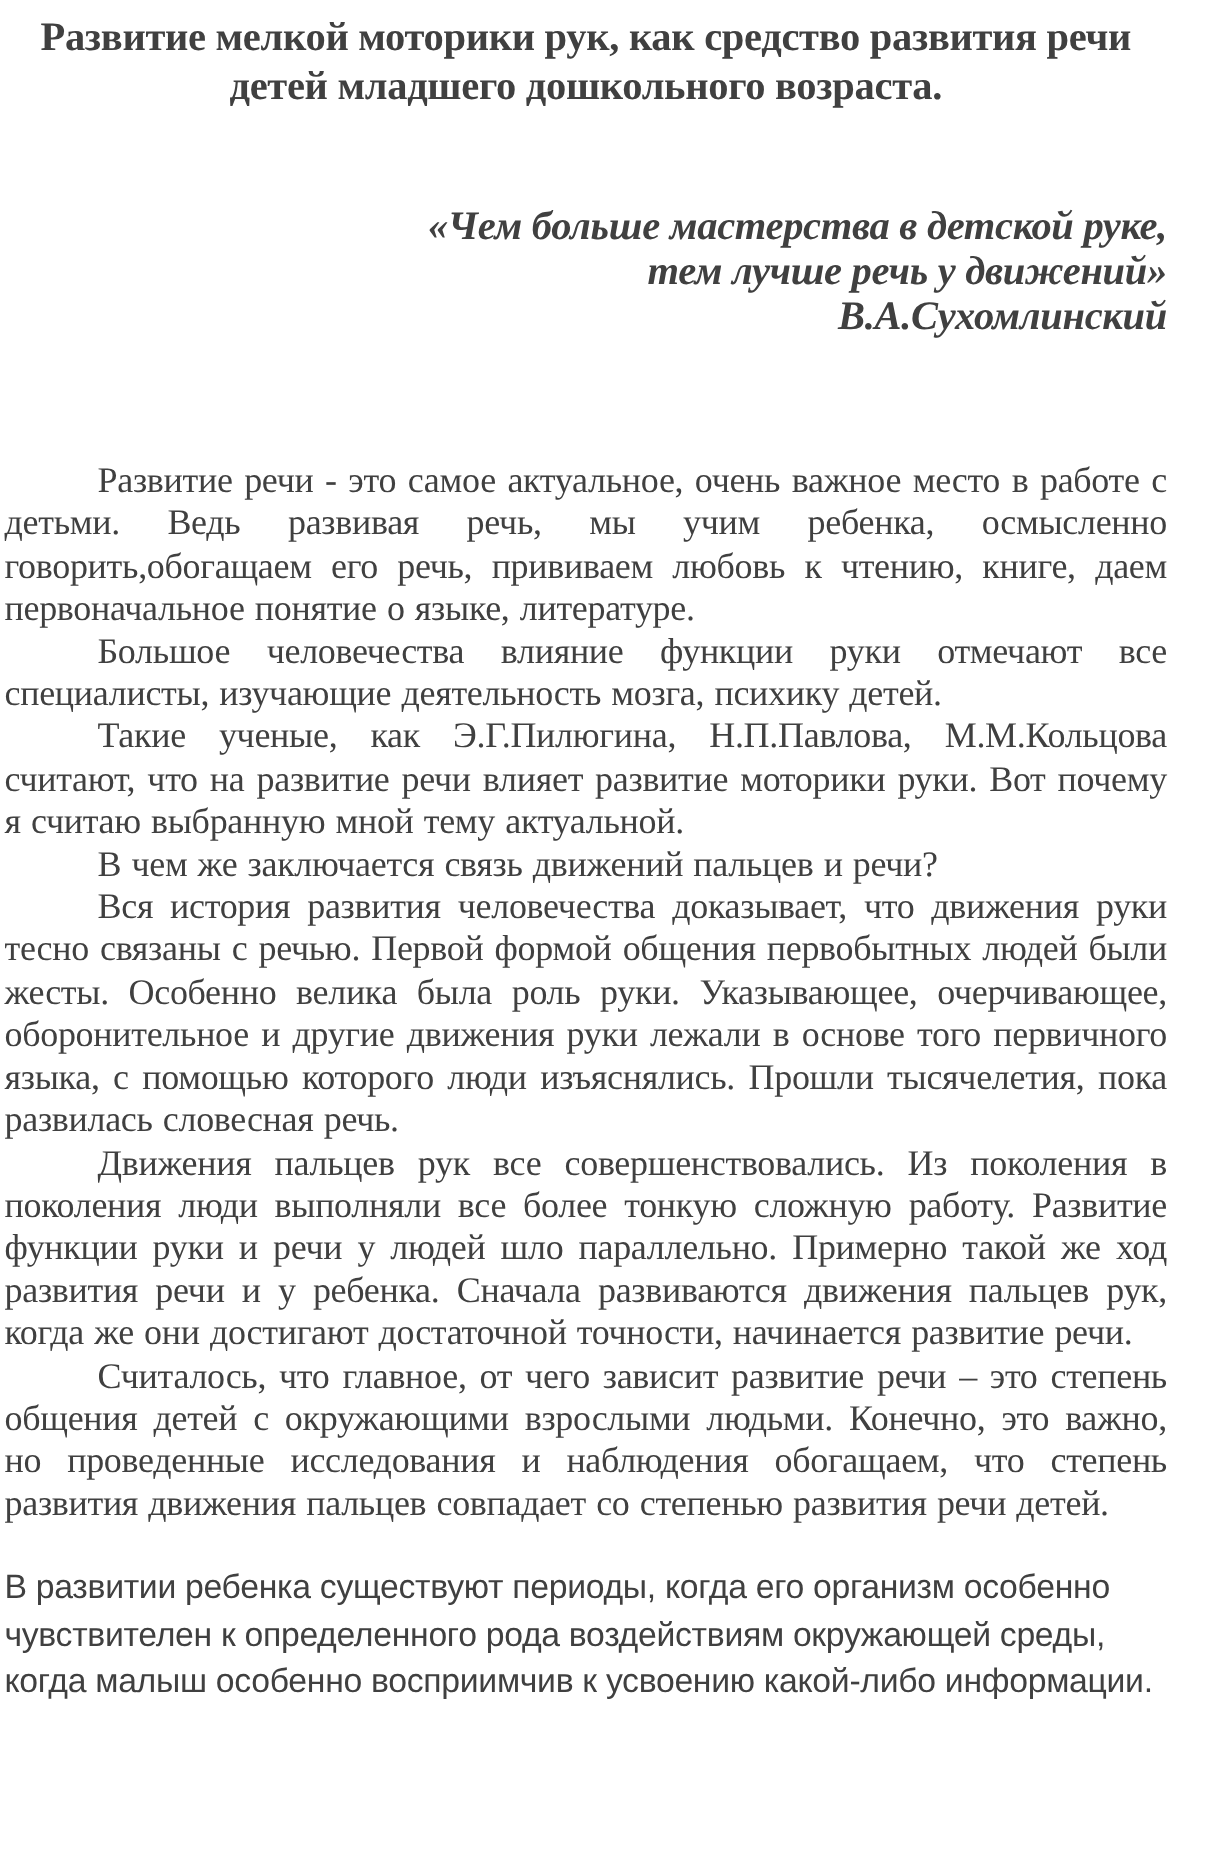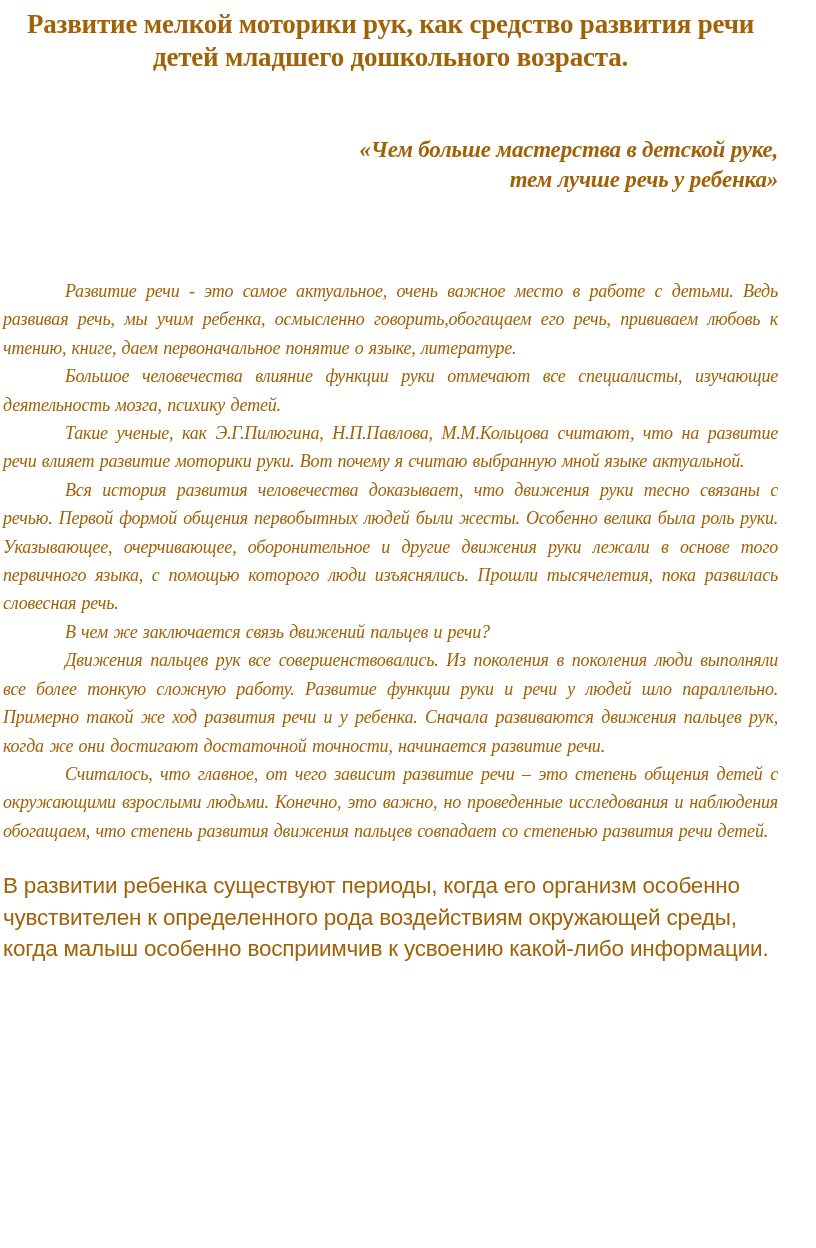--- a/index.html
+++ b/index.html
@@ -7,56 +7,55 @@
     padding: 0;
     background: #ffffff;
   }
   .page {
     position: relative;
     width: 780px;
     height: 1248px;
     box-sizing: border-box;
     padding: 8px 2px 0 3px;
     background: #ffffff;
-    color: #a16207;
+    color: #404040;
     font-family: "Liberation Serif", serif;
     overflow: hidden;
   }
   .doc-title {
     margin: 0;
     font-size: 27px;
     line-height: 33px;
     font-weight: bold;
     text-align: center;
     letter-spacing: -0.2px;
   }
   .doc-title .tline {
     display: block;
   }
   .epigraph {
     margin-top: 61px;
     text-align: right;
     font-weight: bold;
     font-style: italic;
-    font-size: 23px;
+    font-size: 27px;
     line-height: 30px;
     letter-spacing: -0.2px;
   }
   .body-text {
     margin-top: 82px;
   }
   .body-text p {
     margin: 0;
     text-indent: 62px;
     text-align: justify;
-    font-size: 18px;
+    font-size: 24px;
     line-height: 28.4px;
     letter-spacing: -0.2px;
     word-spacing: 1px;
-    font-style: italic;
   }
   .closing-paragraph {
     margin: 25px 0 0 0;
     font-family: "Liberation Sans", sans-serif;
     font-size: 22.5px;
     line-height: 31.5px;
     text-align: left;
     text-indent: 0;
     letter-spacing: -0.2px;
   }
@@ -66,28 +65,29 @@
 
 <div class="page">
 
   <h1 class="doc-title">
     <span class="tline">Развитие мелкой моторики рук, как средство развития речи</span>
     <span class="tline">детей младшего дошкольного возраста.</span>
   </h1>
 
   <div class="epigraph">
     <div>«Чем больше мастерства в детской руке,</div>
-    <div>тем лучше речь у ребенка»</div>
+    <div>тем лучше речь у движений»</div>
+    <div>В.А.Сухомлинский</div>
   </div>
 
   <div class="body-text">
       <p>Развитие речи - это самое актуальное, очень важное место в работе с детьми. Ведь развивая речь, мы учим ребенка, осмысленно говорить,обогащаем его речь, прививаем любовь к чтению, книге, даем первоначальное понятие о языке, литературе.</p>
       <p>Большое человечества влияние функции руки отмечают все специалисты, изучающие деятельность мозга, психику детей.</p>
-      <p>Такие ученые, как Э.Г.Пилюгина, Н.П.Павлова, М.М.Кольцова считают, что на развитие речи влияет развитие моторики руки. Вот почему я считаю выбранную мной языке актуальной.</p>
+      <p>Такие ученые, как Э.Г.Пилюгина, Н.П.Павлова, М.М.Кольцова считают, что на развитие речи влияет развитие моторики руки. Вот почему я считаю выбранную мной тему актуальной.</p>
+      <p>В чем же заключается связь движений пальцев и речи?</p>
       <p>Вся история развития человечества доказывает, что движения руки тесно связаны с речью. Первой формой общения первобытных людей были жесты. Особенно велика была роль руки. Указывающее, очерчивающее, оборонительное и другие движения руки лежали в основе того первичного языка, с помощью которого люди изъяснялись. Прошли тысячелетия, пока развилась словесная речь.</p>
-      <p>В чем же заключается связь движений пальцев и речи?</p>
       <p>Движения пальцев рук все совершенствовались. Из поколения в поколения люди выполняли все более тонкую сложную работу. Развитие функции руки и речи у людей шло параллельно. Примерно такой же ход развития речи и у ребенка. Сначала развиваются движения пальцев рук, когда же они достигают достаточной точности, начинается развитие речи.</p>
       <p>Считалось, что главное, от чего зависит развитие речи – это  степень общения детей с окружающими взрослыми людьми. Конечно, это важно, но проведенные исследования и наблюдения обогащаем, что степень развития движения пальцев совпадает со степенью развития речи детей.</p>
     </div>
 
   <p class="closing-paragraph">В развитии ребенка существуют периоды, когда его организм особенно чувствителен  к определенного рода воздействиям окружающей среды, когда малыш особенно восприимчив к усвоению какой-либо информации.</p>
 
 </div>
 
 </body></html>

